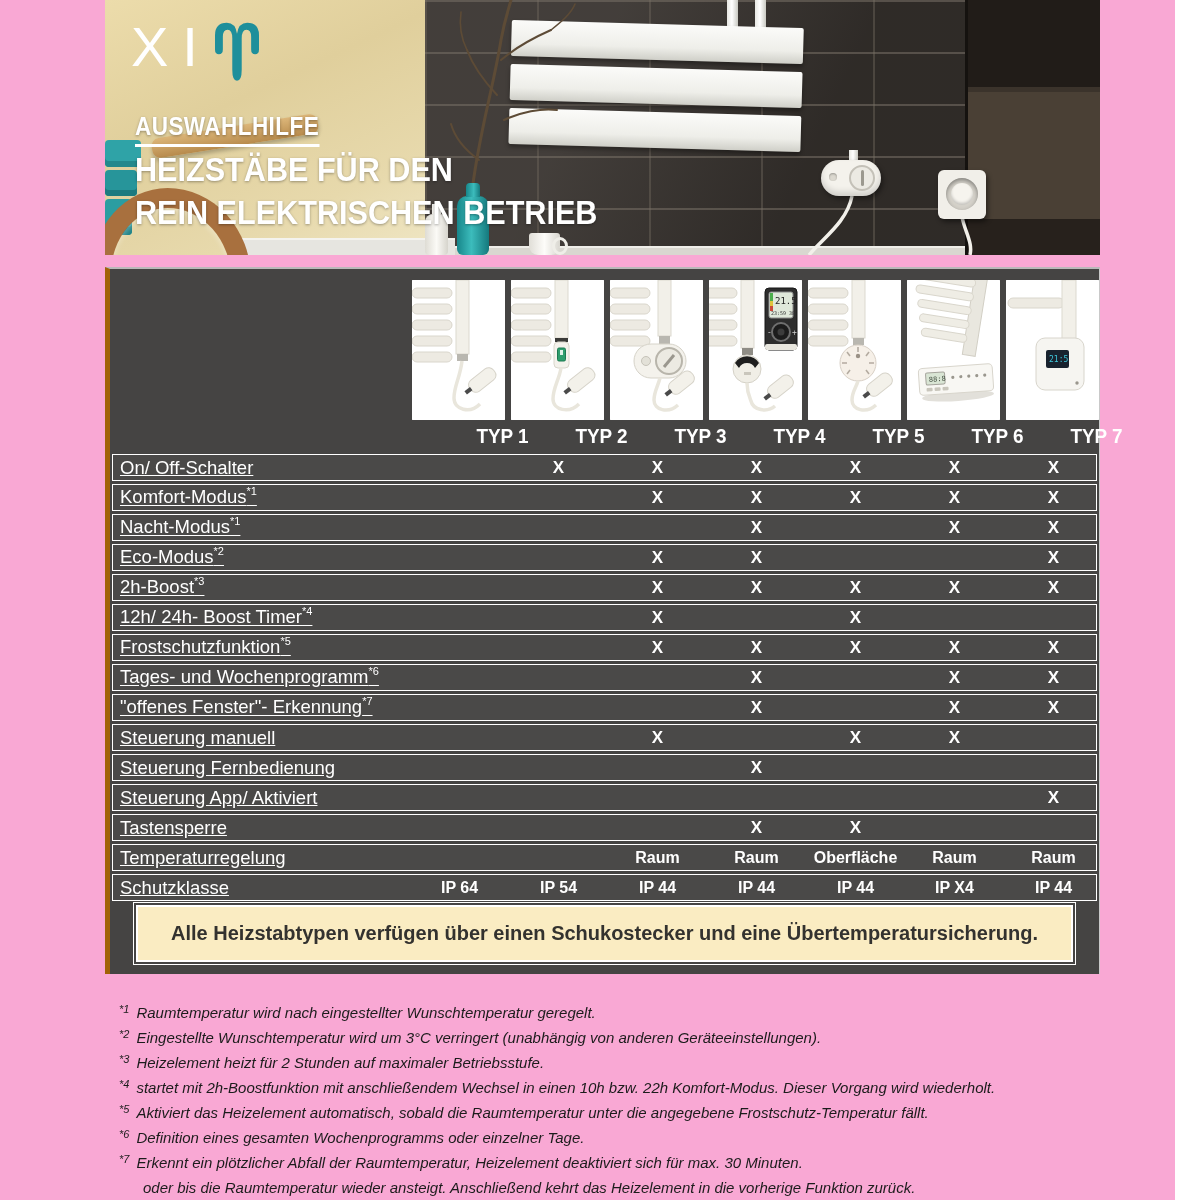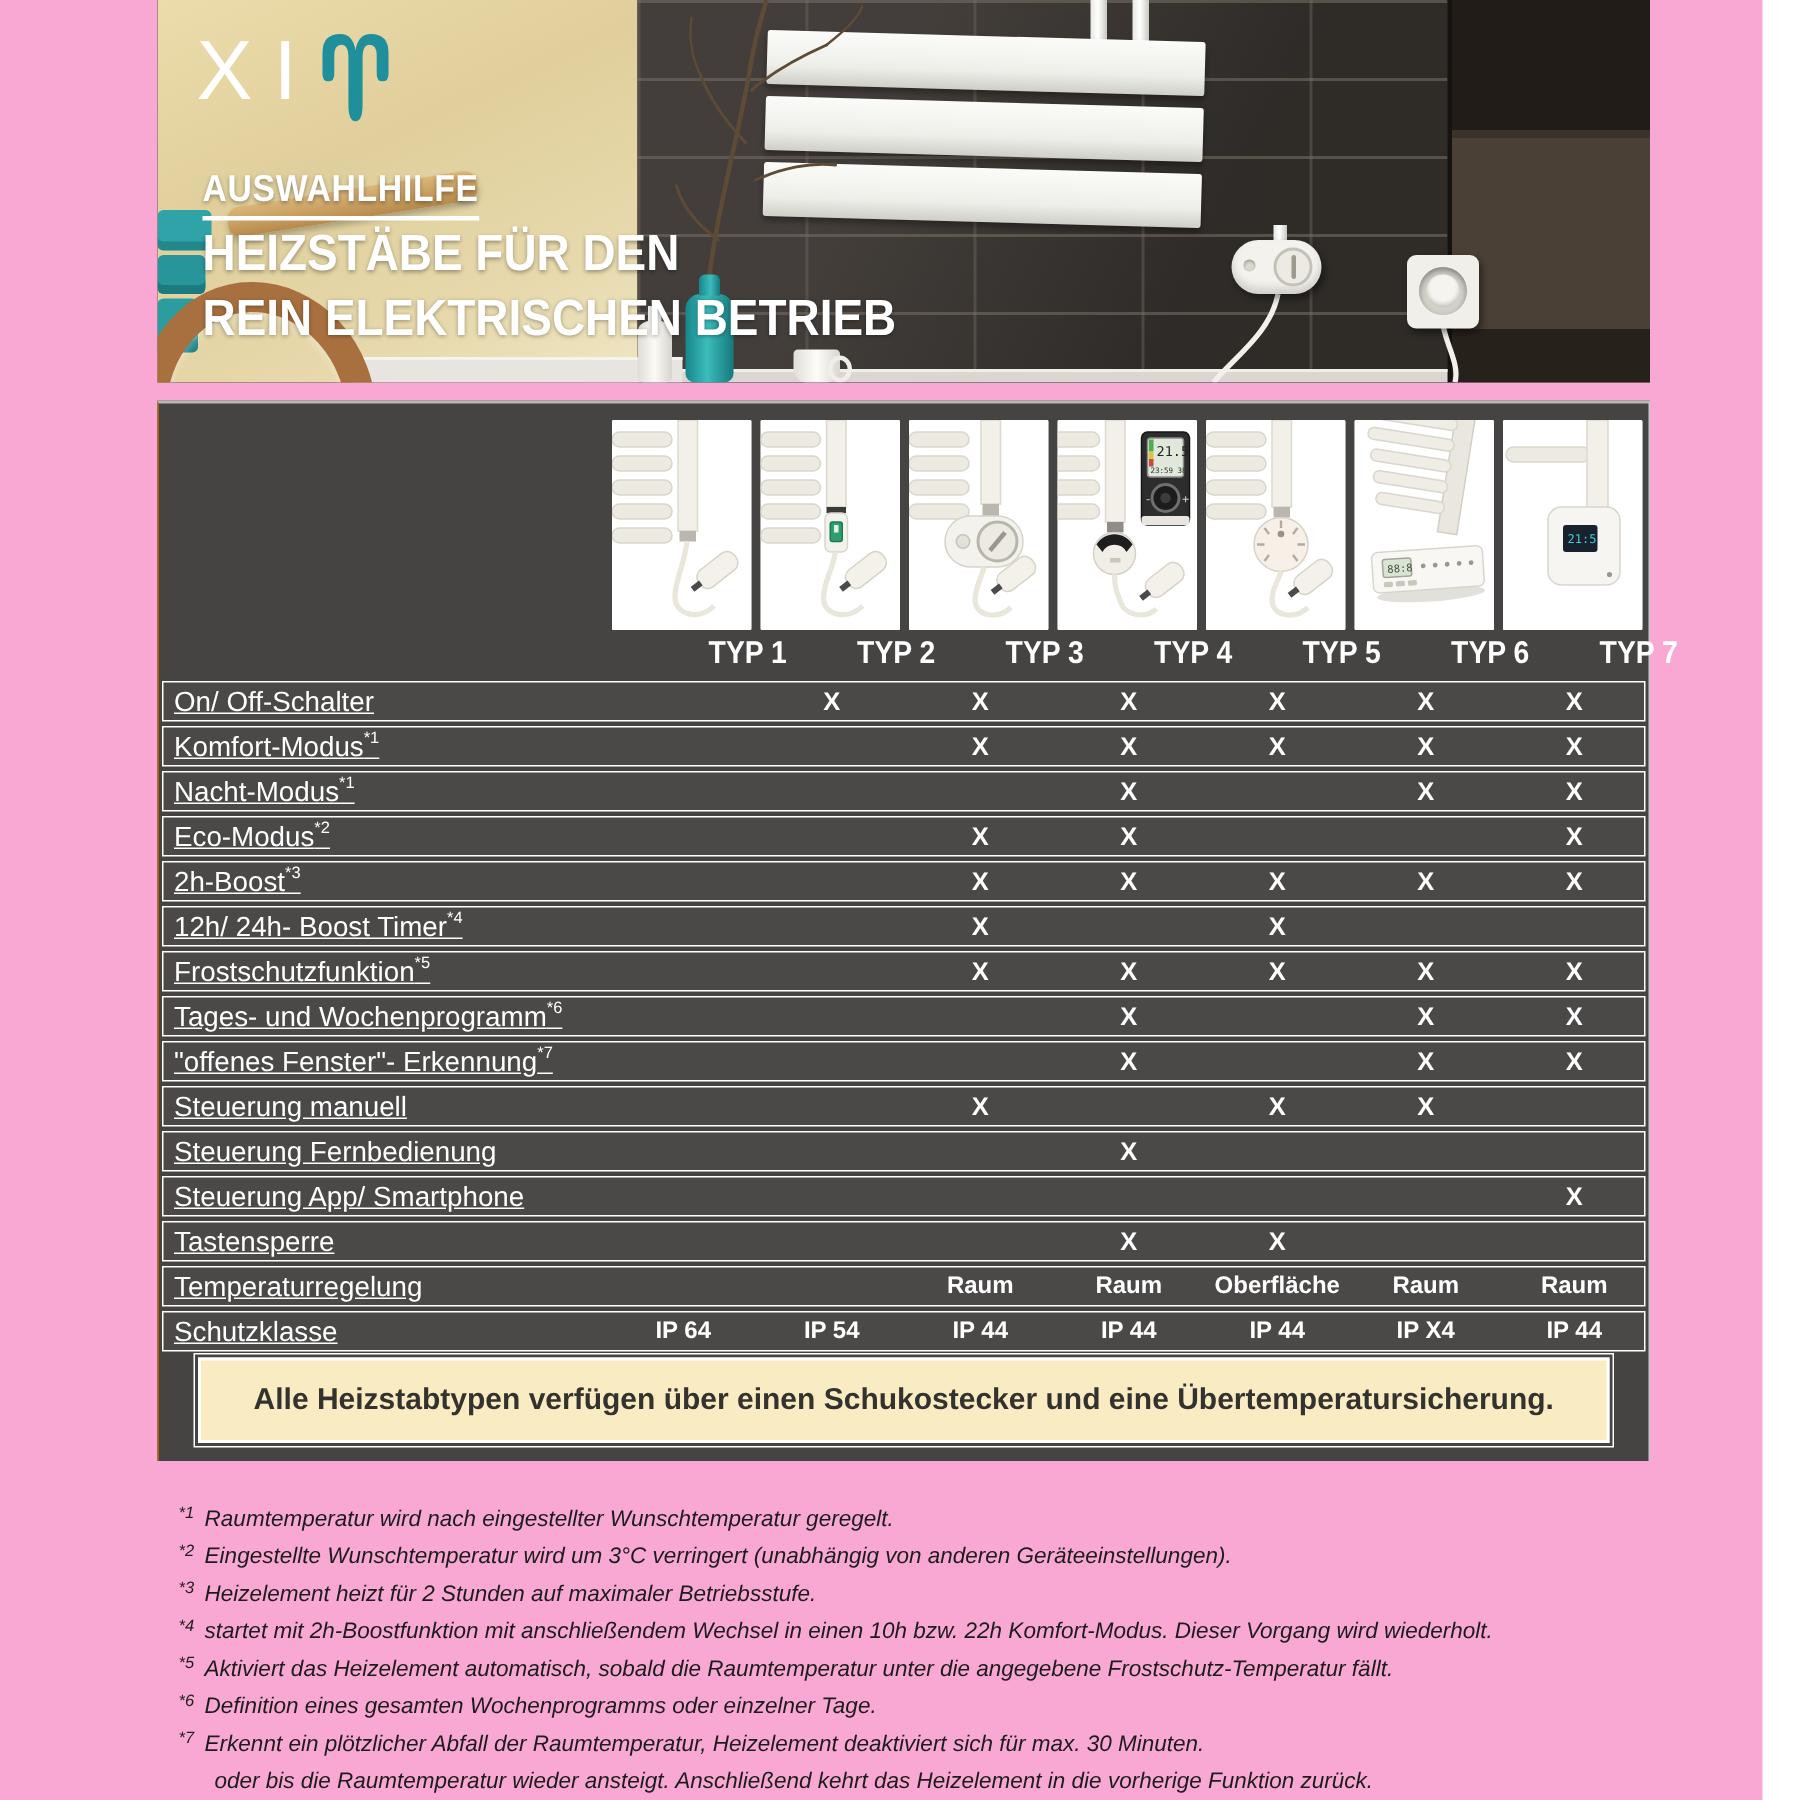--- a/index.html
+++ b/index.html
@@ -77,21 +77,21 @@
     color:#fff; font-size:56px; font-weight:400; letter-spacing:14px; }
   .logo .mglyph { margin:4px 2px 0 -4px; }
   .hero-text { position:absolute; left:30px; z-index:5; color:#fff; font-weight:bold;
     transform:scaleX(.9); transform-origin:0 50%; white-space:nowrap;
     text-shadow:0 1px 3px rgba(0,0,0,.35); }
   .kicker { top:112px; font-size:25px; letter-spacing:.5px; border-bottom:3px solid #fff; padding-bottom:3px; }
   .title1 { top:150px; font-size:34px; }
   .title2 { top:193px; font-size:34px; }
 
   
-  .board { margin-top:12px; background:#454443; border-left:1px solid #a16207; border-right:1px solid #c9c9c9;
+  .board { margin-top:12px; background:#454443; border-left:5px solid #a16207; border-right:1px solid #c9c9c9;
     border-top:2px solid #b9b9b9; padding-bottom:12px; }
   .grid { display:grid; grid-template-columns:299px repeat(7, 99px); }
   .thumbs { padding-top:11px; }
   .thumb { margin:0 3px; height:140px; background:#fff; border-radius:1px; overflow:hidden; }
   .typ-row { height:32px; align-items:center;padding-left:44px; }
   .typ-label { color:#fff; font-weight:bold; font-size:21px; text-align:center;
     transform:scaleX(.9); white-space:nowrap; }
   .rows { padding:2px 2px 0; }
   .frow { grid-template-columns:297px repeat(7, 99px); height:27px; border:1px solid #fff; margin-bottom:3px;
     background:#4a4948; align-items:center; }
@@ -479,21 +479,21 @@
             <div class="rlabel">Steuerung Fernbedienung</div>
             <div class="cell tv"></div>
             <div class="cell tv"></div>
             <div class="cell tv"></div>
             <div class="cell x">X</div>
             <div class="cell tv"></div>
             <div class="cell tv"></div>
             <div class="cell tv"></div>
           </div>
           <div class="grid frow">
-            <div class="rlabel">Steuerung App/ Smartphone</div>
+            <div class="rlabel">Steuerung App/ Aktiviert</div>
             <div class="cell tv"></div>
             <div class="cell tv"></div>
             <div class="cell tv"></div>
             <div class="cell tv"></div>
             <div class="cell tv"></div>
             <div class="cell tv"></div>
             <div class="cell x">X</div>
           </div>
           <div class="grid frow">
             <div class="rlabel">Tastensperre</div>

